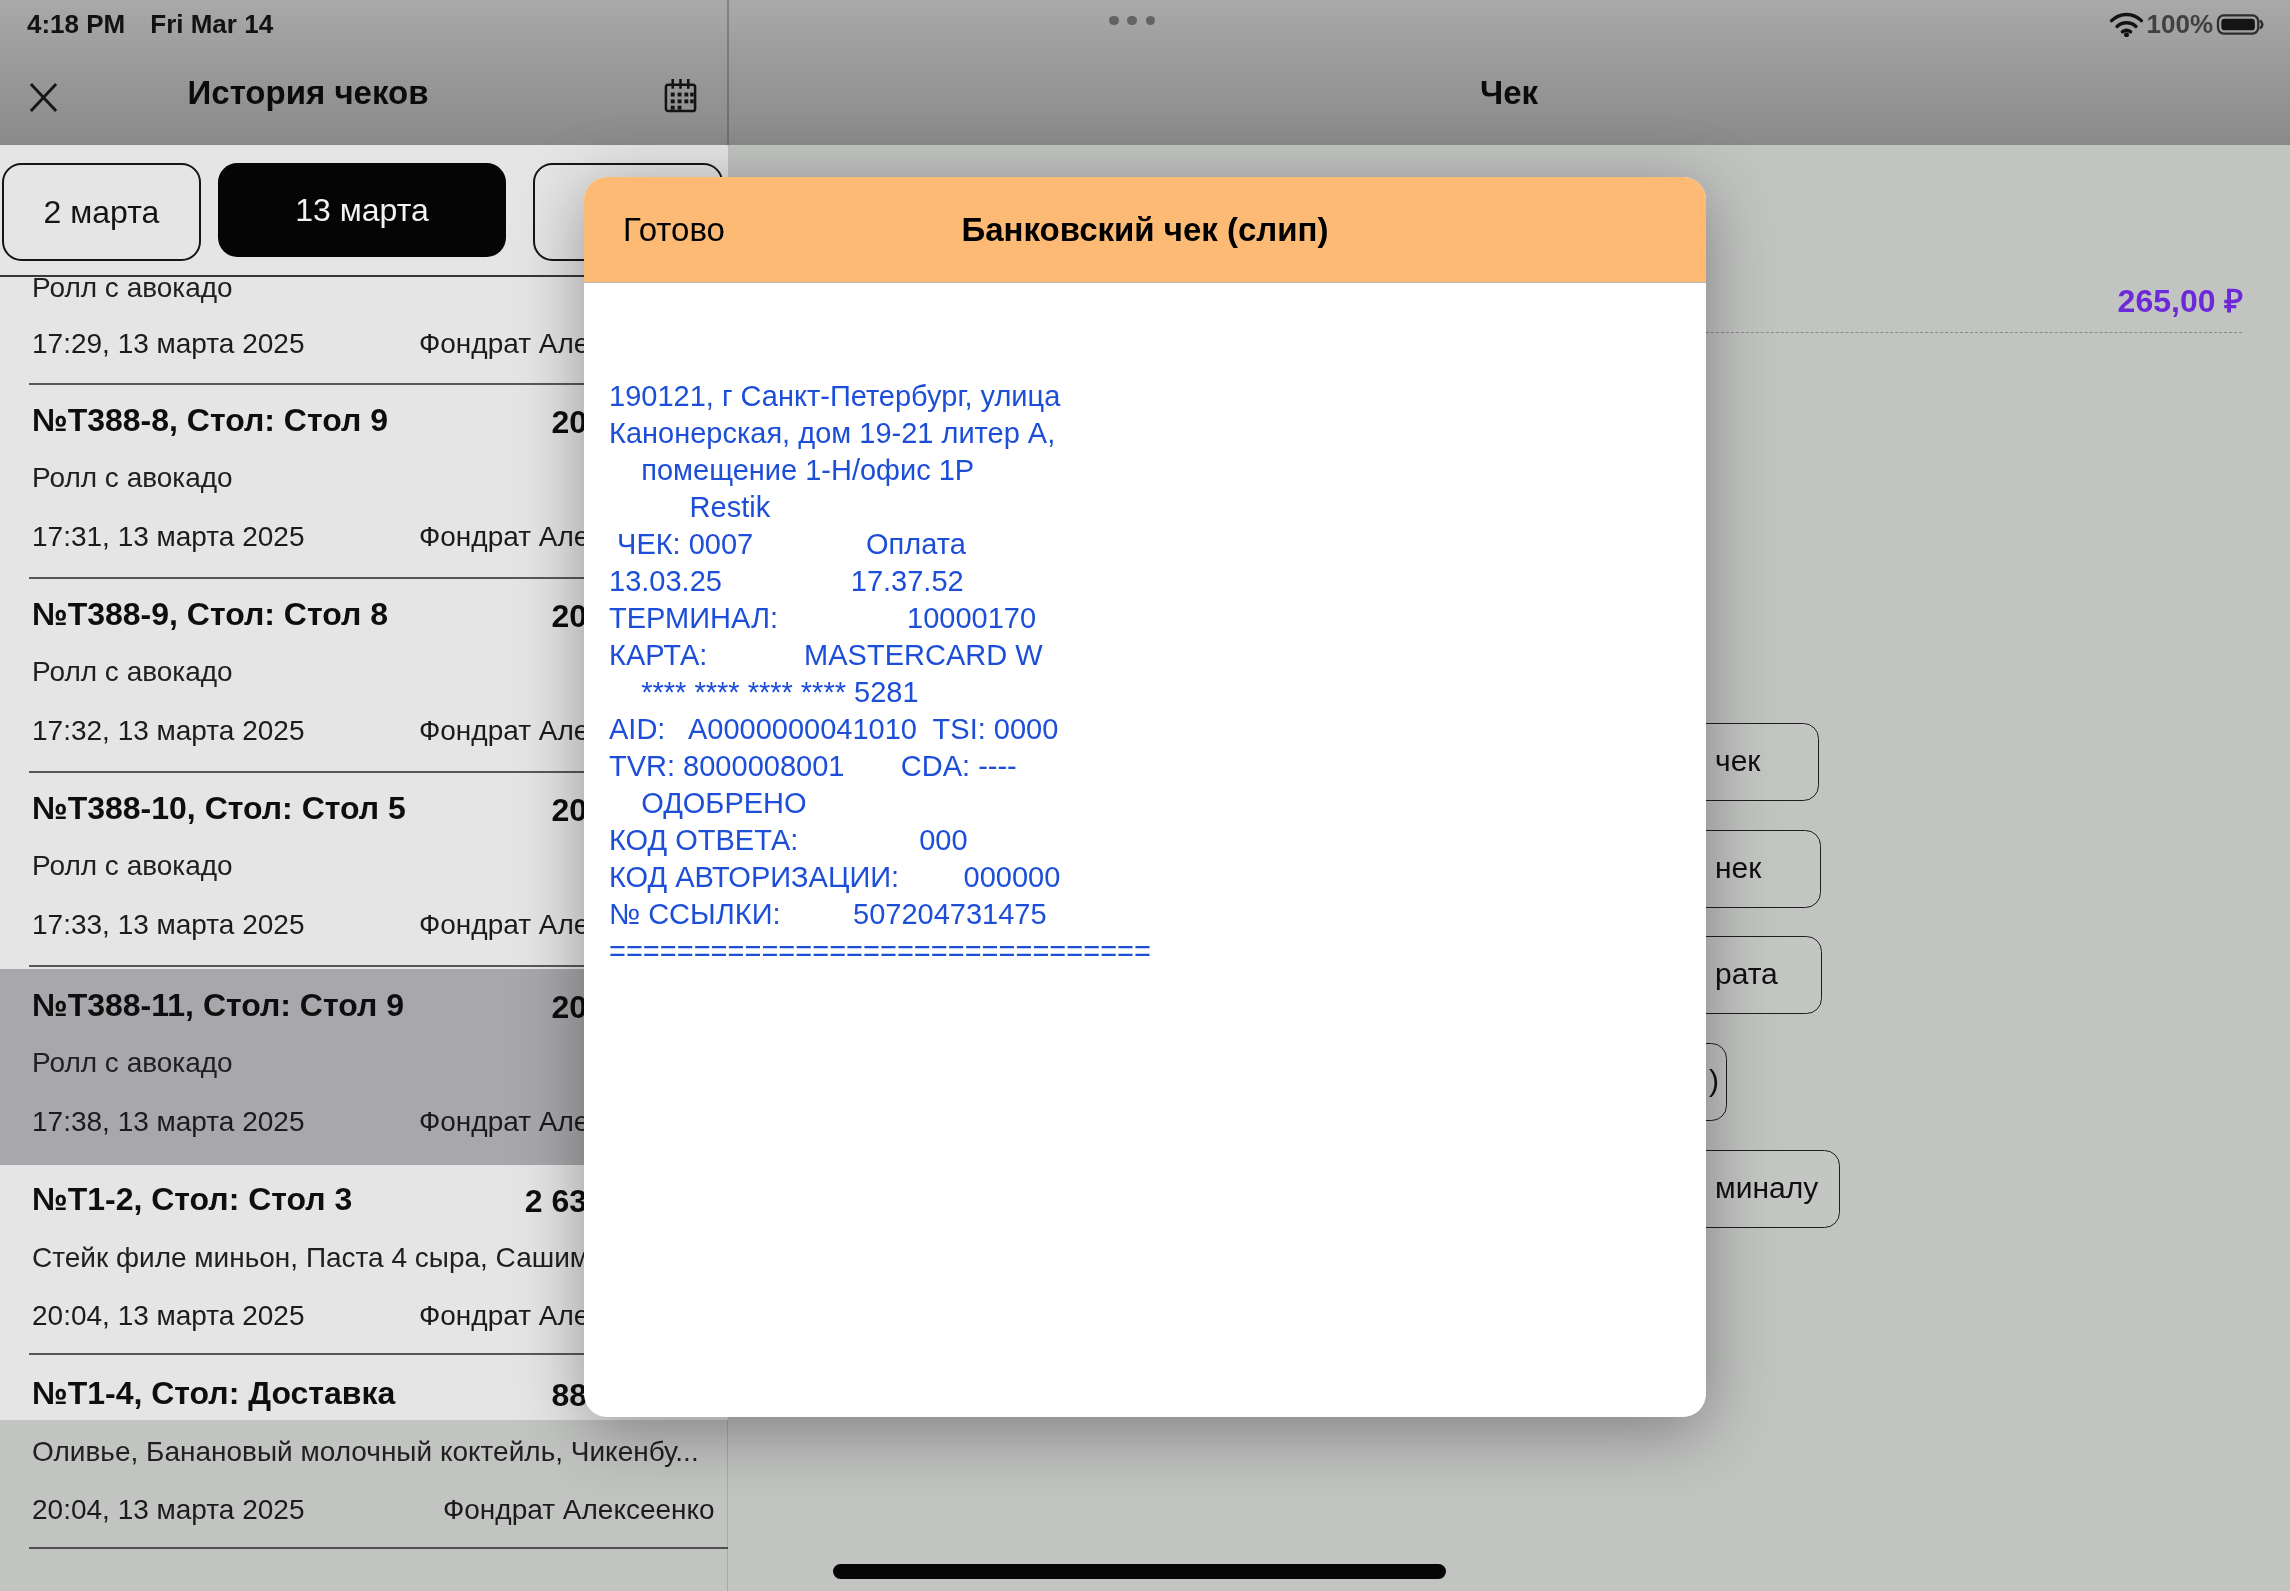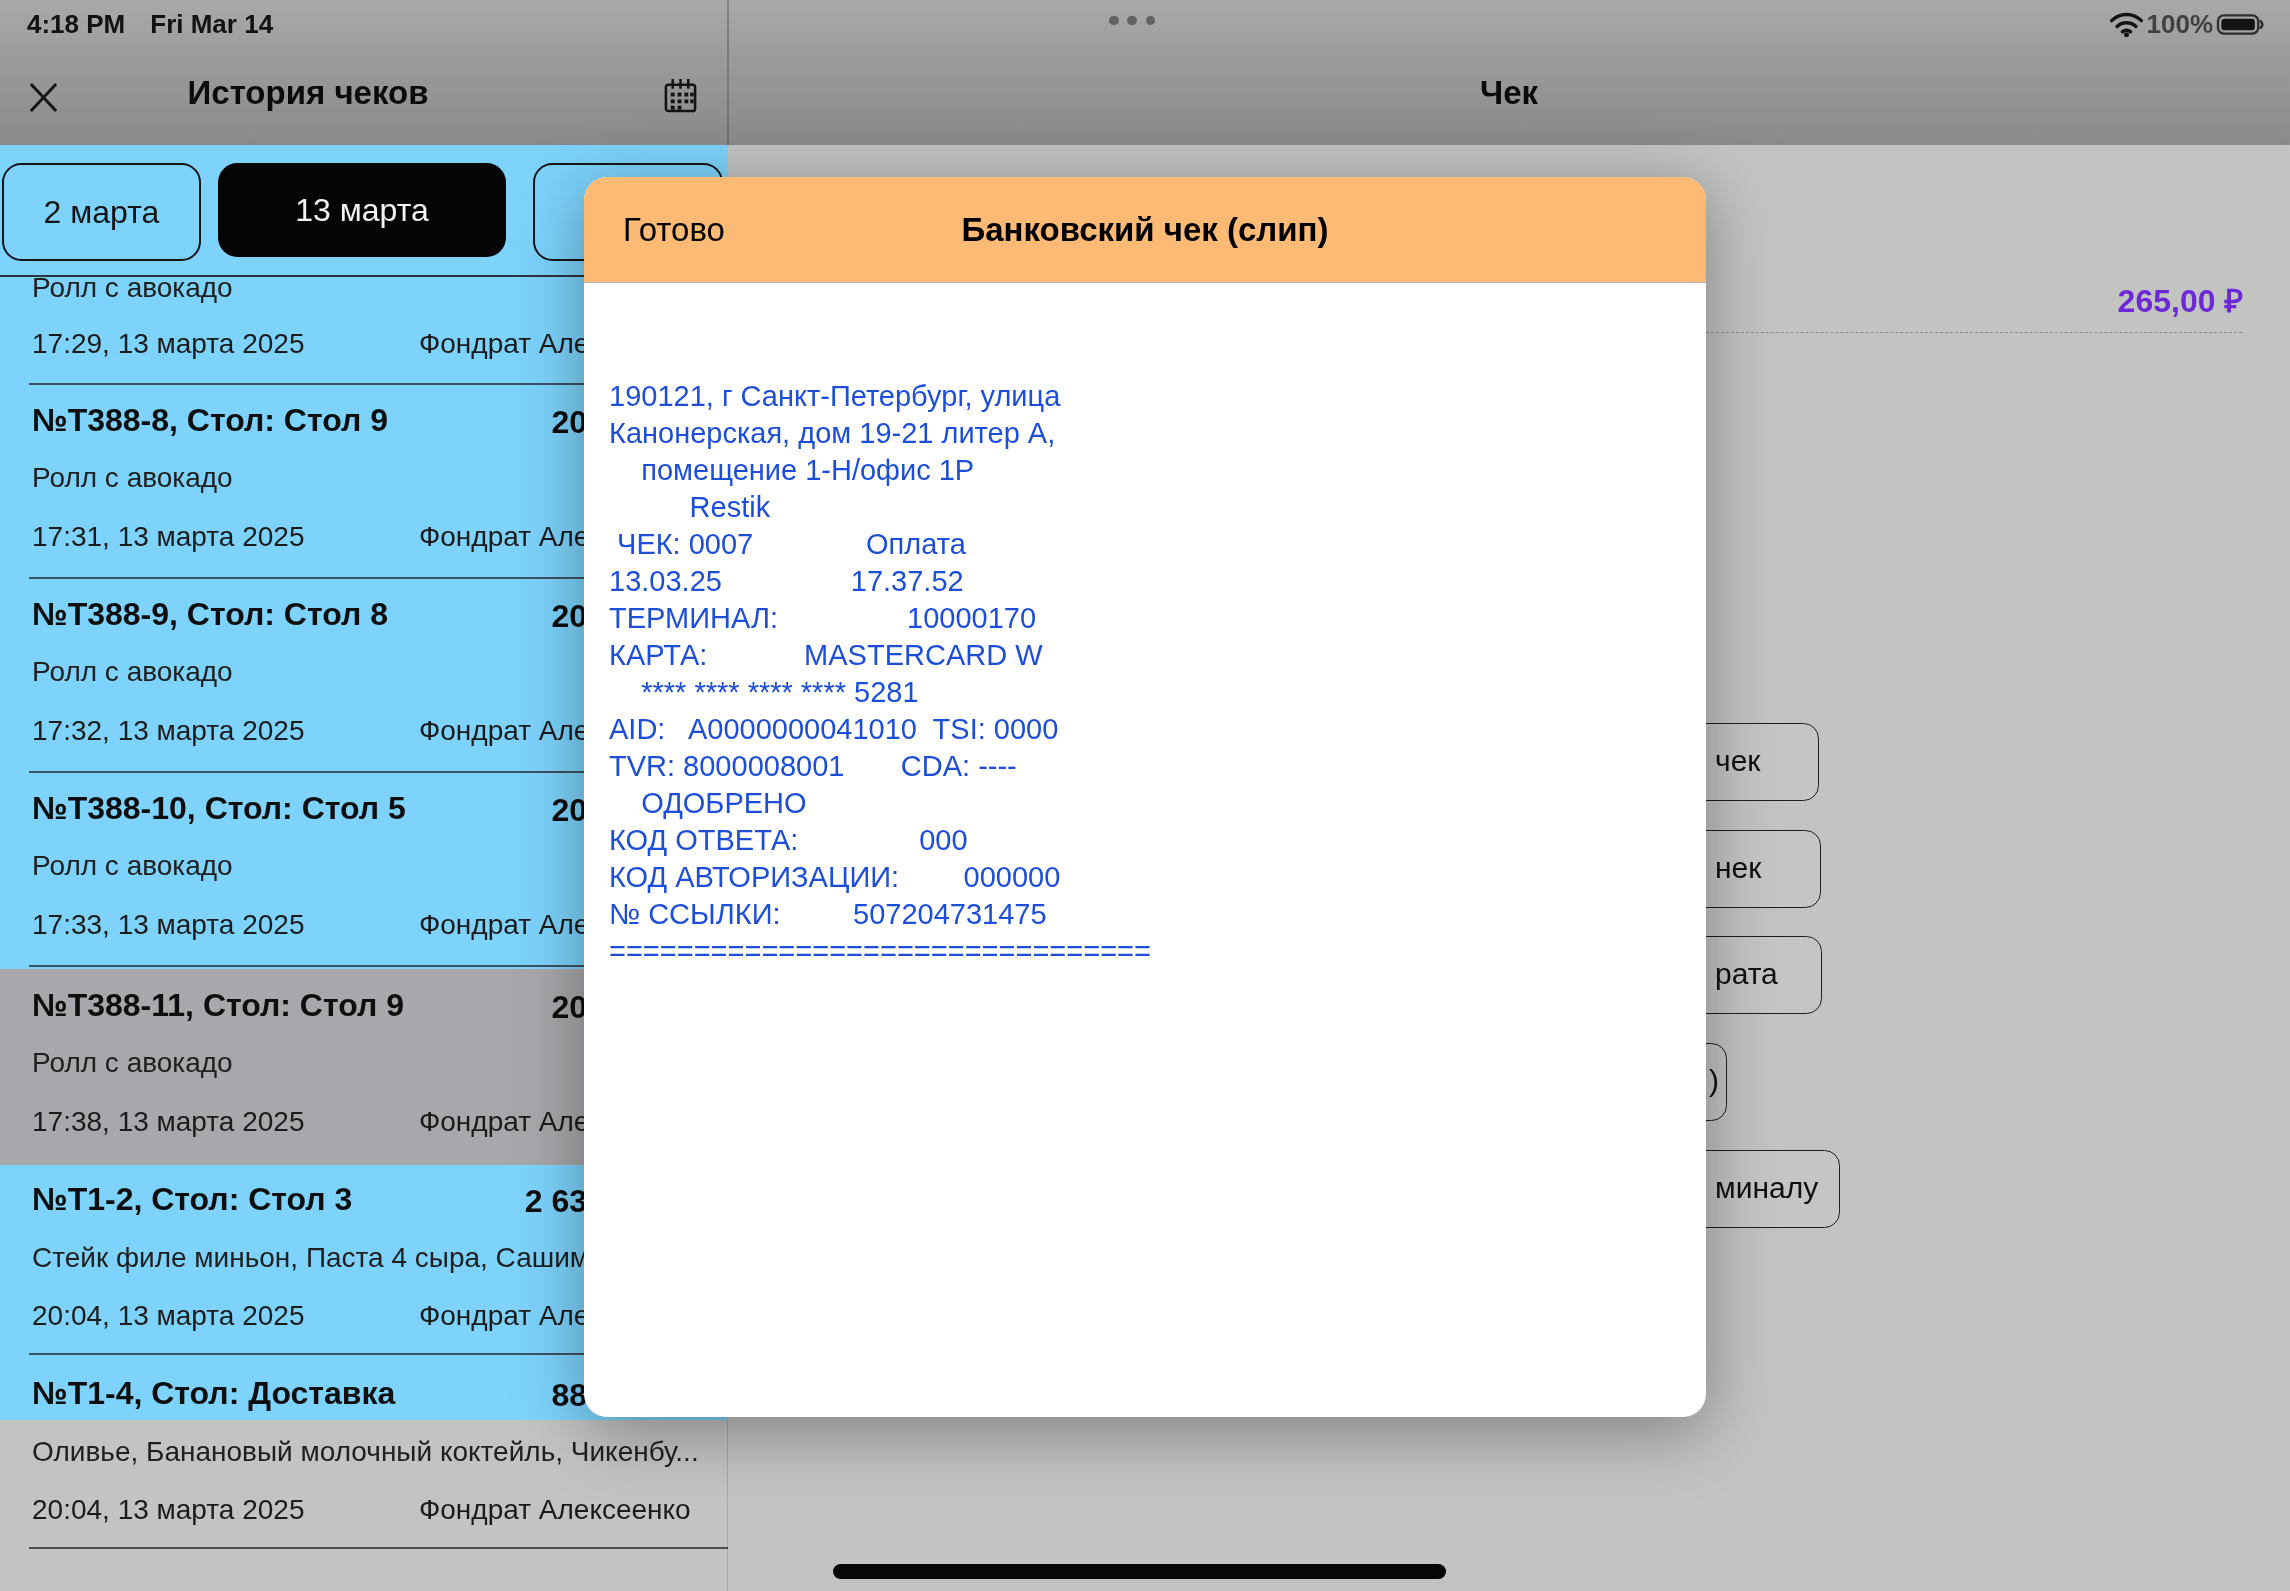--- a/index.html
+++ b/index.html
@@ -13,21 +13,21 @@
     background:linear-gradient(180deg,#a9a9a9 0%,#9a9a9a 45%,#8a8a8a 100%);z-index:2;}
   .statusbar{left:0;top:0;width:2290px;height:45px;color:#121212;z-index:3;}
   .status-left{left:27px;top:8.7px;font-size:26px;font-weight:700;color:#121212;display:flex;gap:25px;}
   .status-dots{left:1109px;top:15.5px;display:flex;gap:8.7px;}
   .status-dots i{width:9.7px;height:9.7px;border-radius:50%;background:#636363;display:block;}
   .status-right{top:8.7px;right:25px;display:flex;align-items:center;gap:3px;font-size:26px;font-weight:700;color:#404040;}
   .panel-title{top:74px;font-size:33px;font-weight:700;color:#0b0b0b;text-align:center;}
   .vline-header{left:727px;top:0;width:1.9px;height:145px;background:rgba(60,60,60,.35);z-index:3;}
   .vline-body{left:727px;top:145px;width:1.9px;height:1447px;background:rgba(120,120,120,.35);z-index:1;}
   
-  .left-panel{left:0;top:145px;width:728px;height:1275px;background:#7dd3fc;z-index:1;}
+  .left-panel{left:0;top:145px;width:728px;height:1275px;background:#e5e5e5;z-index:1;}
   .right-panel{left:728px;top:145px;width:1562px;height:1447px;background:#c2c4c2;z-index:1;}
   
   .chip{position:absolute;top:18.4px;height:94px;border-radius:19.4px;font-size:32px;
     display:flex;align-items:center;justify-content:center;color:#141414;}
   .chip.outline{border:2.9px solid #161616;background:transparent;}
   .chip.filled{background:#050505;color:#f3f3f3;}
   .chips-divider{left:0;top:130px;width:728px;height:1.9px;background:rgba(25,25,25,.85);}
   
   .row-sel{left:0;top:824px;width:728px;height:196px;background:#a8a8ac;}
   .rtitle{position:absolute;left:32px;font-size:32px;font-weight:600;color:#0e0e0e;white-space:nowrap;}
@@ -188,21 +188,21 @@
     <div class="rtime" style="top:1155px;">20:04, 13 марта 2025</div>
     <div class="rwaiter" style="top:1155px;">Фондрат Але</div>
   </div>
   <div class="hdiv" style="top:1208px;"></div>
 
   <div>
     <div class="rtitle" style="top:1230px;">№Т1-4, Стол: Доставка</div>
     <div class="ramount" style="top:1232px;">88</div>
     <div class="rsub" style="top:1291px;">Оливье, Банановый молочный коктейль, Чикенбу...</div>
     <div class="rtime" style="top:1349px;">20:04, 13 марта 2025</div>
-    <div class="rwaiter" style="top:1349px;">Фондрат Алексеенко</div>
+    <div class="rwaiter" style="top:1349px;margin-left:24px;">Фондрат Алексеенко</div>
   </div>
   <div class="hdiv" style="top:1402px;"></div>
 </div>
 
 <div class="abs right-panel"></div>
 <div class="abs total">265,00 ₽</div>
 <div class="abs dashline"></div>
 
 <div class="side-btn" style="left:1456px;top:723px;width:361px;">
   <span style="left:258px;">чек</span>

